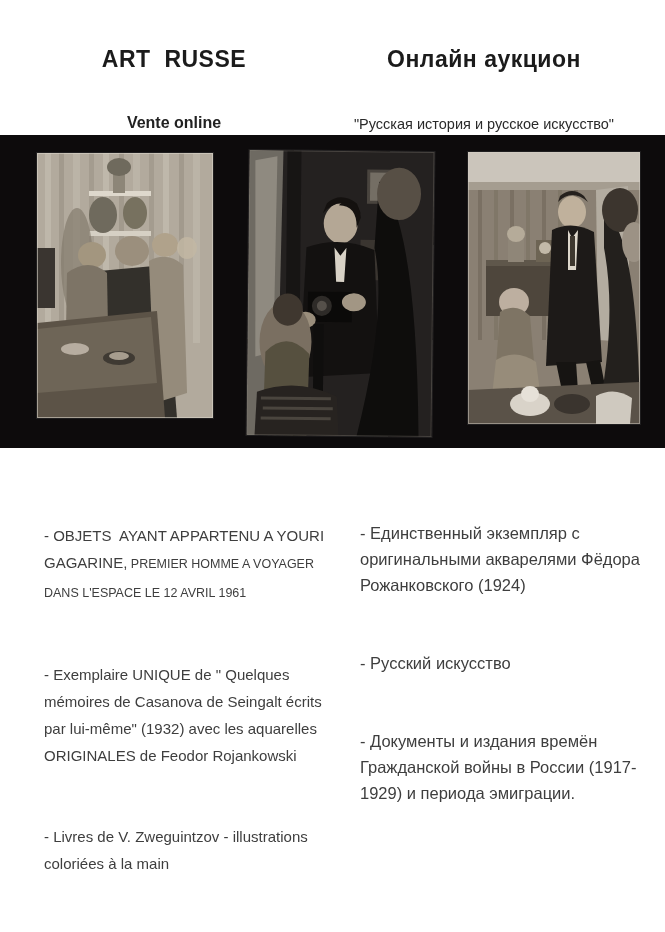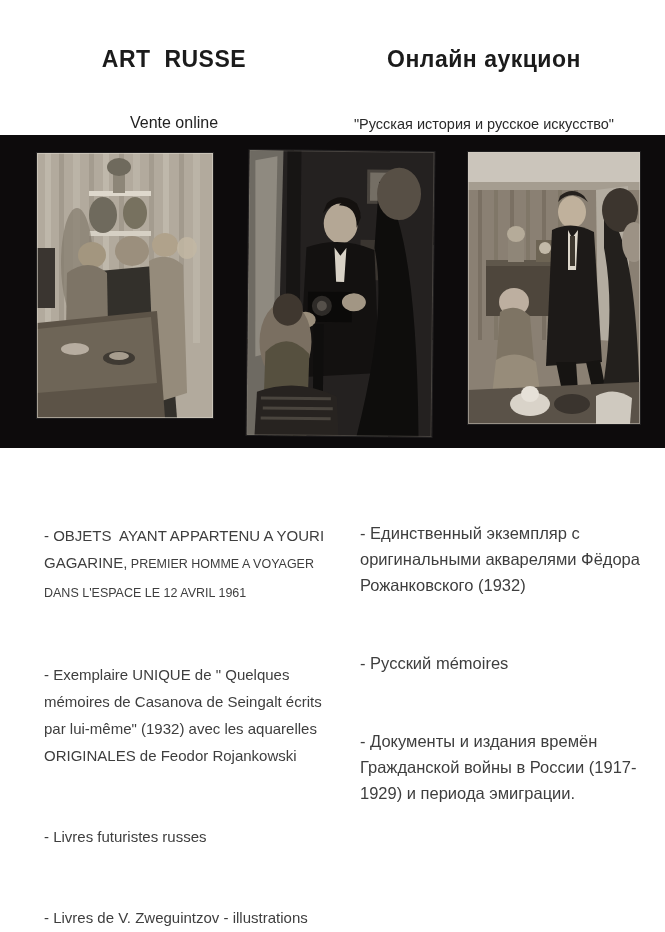--- a/index.html
+++ b/index.html
@@ -3,21 +3,21 @@
 <meta charset="utf-8">
 <style>
   html,body{margin:0;padding:0;background:#fff;}
   .page{position:relative;width:665px;height:932px;background:#fff;overflow:hidden;
         font-family:"Liberation Sans",sans-serif;color:#3e3e3e;}
   
   .hdr-col{position:absolute;top:8px;text-align:center;white-space:pre-wrap;}
   .hdr-left{left:0;width:348px;}
   .hdr-right{left:329px;width:310px;}
   .hdr-title{font-size:23px;font-weight:bold;color:#1b1b1b;letter-spacing:.5px;line-height:30px;}
-  .hdr-line{font-size:16px;color:#222;line-height:26px;}
+  .hdr-line{font-size:16px;color:#222;line-height:26px;font-weight:bold;}
   .hdr-line-sm{font-size:14.5px;color:#2a2a2a;line-height:24px;margin-top:2px;}
   .link{color:#6e453a;text-decoration:underline;cursor:pointer;}
   
   .banner{position:absolute;left:0;top:135px;width:665px;height:313px;background:#0d0b0c;}
   .photo{position:absolute;box-shadow:0 0 0 1px rgba(255,255,255,0.08);}
   .photo svg{display:block;width:100%;height:100%;}
   .photo1{left:37px;top:18px;width:176px;height:265px;}
   .photo2{left:248px;top:16px;width:185px;height:285px;transform:rotate(.6deg);}
   .photo3{left:468px;top:17px;width:172px;height:272px;}
   
@@ -158,26 +158,25 @@
         <path d="M128 244 Q146 234 164 246 L162 272 L128 272 Z" fill="#cfc9bf"></path>
         <ellipse cx="104" cy="252" rx="18" ry="10" fill="#3a342e"></ellipse>
         <rect x="0" y="0" width="172" height="272" fill="none" stroke="#d5cfc5" stroke-width="2" opacity="0.5"></rect>
       </svg>
     </figure>
   </div>
 
   <div class="col col-fr">
     <p><span class="f-lg">- OBJETS  AYANT APPARTENU A YOURI GAGARINE,</span><span class="f-sm"> PREMIER HOMME A VOYAGER DANS L'ESPACE LE 12 AVRIL 1961</span></p>
     <p>- Exemplaire UNIQUE de " Quelques mémoires de Casanova de Seingalt écrits par lui-même" (1932) avec les aquarelles ORIGINALES de Feodor Rojankowski</p>
-    <p>- Livres futuristes russes</p>
     <p>- Livres de V. Zweguintzov - illustrations coloriées à la main</p>
     
     
   </div>
 
   <div class="col col-ru">
-    <p>- Единственный экземпляр с оригинальными акварелями Фёдора Рожанковского (1932)</p>
-    <p>- Русский mémoires</p>
+    <p>- Единственный экземпляр с оригинальными акварелями Фёдора Рожанковского (1924)</p>
+    <p>- Русский искусство</p>
     <p>- Документы и издания времён Гражданской войны в России (1917-1929) и периода эмиграции.</p>
     
   </div>
 
 </div>
 
 </body></html>

